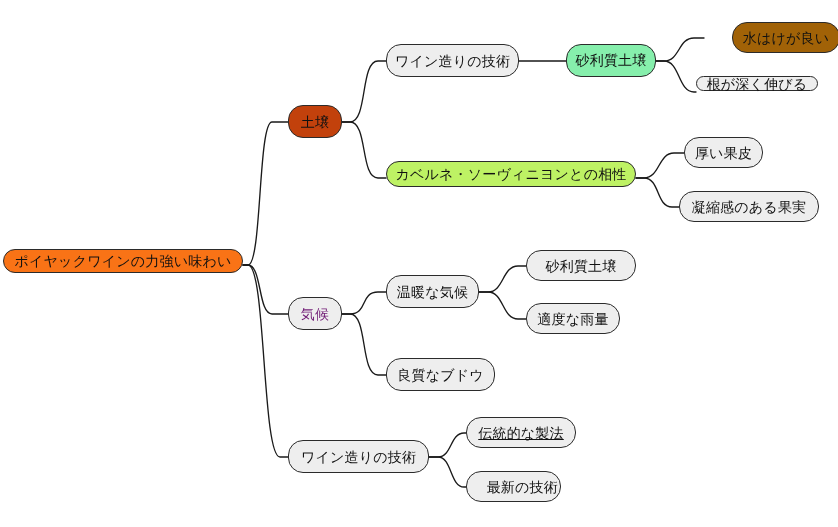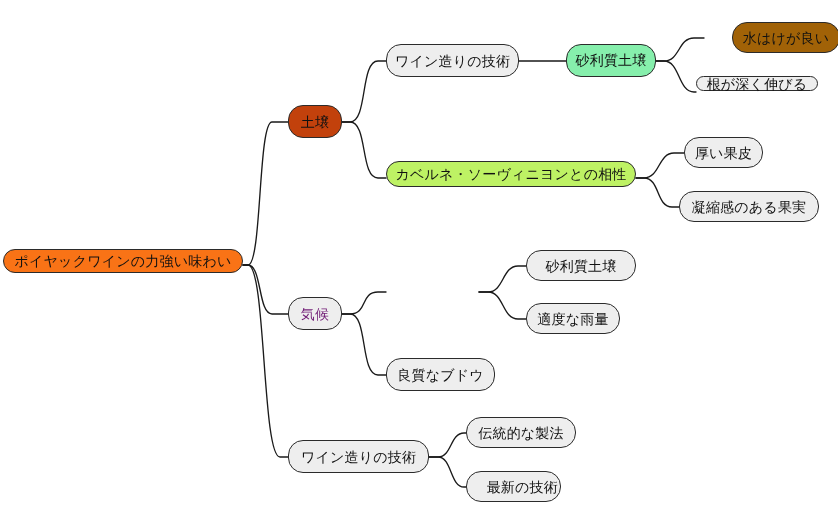--- a/index.html
+++ b/index.html
@@ -100,32 +100,35 @@
   </div>
   <div class="node" style="left: 684px; top: 137px; width: 79px; height: 31px; background: rgb(238, 238, 238); border-color: rgb(43, 43, 43); color: rgb(17, 17, 17);">
     <span class="node-label">厚い果皮</span>
   </div>
   <div class="node" style="left: 679px; top: 191px; width: 140px; height: 31px; background: rgb(238, 238, 238); border-color: rgb(43, 43, 43); color: rgb(17, 17, 17);">
     <span class="node-label">凝縮感のある果実</span>
   </div>
   <div class="node" style="left: 288px; top: 297px; width: 54px; height: 33px; background: rgb(238, 238, 238); border-color: rgb(43, 43, 43); color: #701a75;">
     <span class="node-label">気候</span>
   </div>
+  <div class="node" style="left: 386px; top: 275px; width: 93px; height: 33px; background: rgb(238, 238, 238); border-color: rgb(43, 43, 43); color: rgb(17, 17, 17);">
+    <span class="node-label">温暖な気候</span>
+  </div>
   <div class="node" style="left: 526px; top: 250px; width: 110px; height: 31px; background: rgb(238, 238, 238); border-color: rgb(43, 43, 43); color: rgb(17, 17, 17);">
     <span class="node-label">砂利質土壌</span>
   </div>
   <div class="node" style="left: 526px; top: 303px; width: 94px; height: 31px; background: rgb(238, 238, 238); border-color: rgb(43, 43, 43); color: rgb(17, 17, 17);">
     <span class="node-label">適度な雨量</span>
   </div>
   <div class="node" style="left: 386px; top: 358px; width: 109px; height: 33px; background: rgb(238, 238, 238); border-color: rgb(43, 43, 43); color: rgb(17, 17, 17);">
     <span class="node-label">良質なブドウ</span>
   </div>
   <div class="node" style="left: 288px; top: 440px; width: 141px; height: 33px; background: rgb(238, 238, 238); border-color: rgb(43, 43, 43); color: rgb(17, 17, 17);">
     <span class="node-label">ワイン造りの技術</span>
   </div>
-  <div class="node" style="left: 466px; top: 417px; width: 110px; height: 31px; background: rgb(238, 238, 238); border-color: rgb(43, 43, 43); color: rgb(17, 17, 17);">
+  <div class="node" style="left: 466px; top: 417px; width: 110px; height: 31px; background: rgb(238, 238, 238); border-color: rgb(43, 43, 43); color: rgb(17, 17, 17); text-decoration: underline;">
     <span class="node-label">伝統的な製法</span>
   </div>
   <div class="node" style="left: 466px; top: 471px; width: 95px; height: 31px; background: rgb(238, 238, 238); border-color: rgb(43, 43, 43); color: rgb(17, 17, 17); justify-content: flex-end;">
     <span class="node-label">最新の技術</span>
   </div>
 
 </div>
 
 </body></html>

